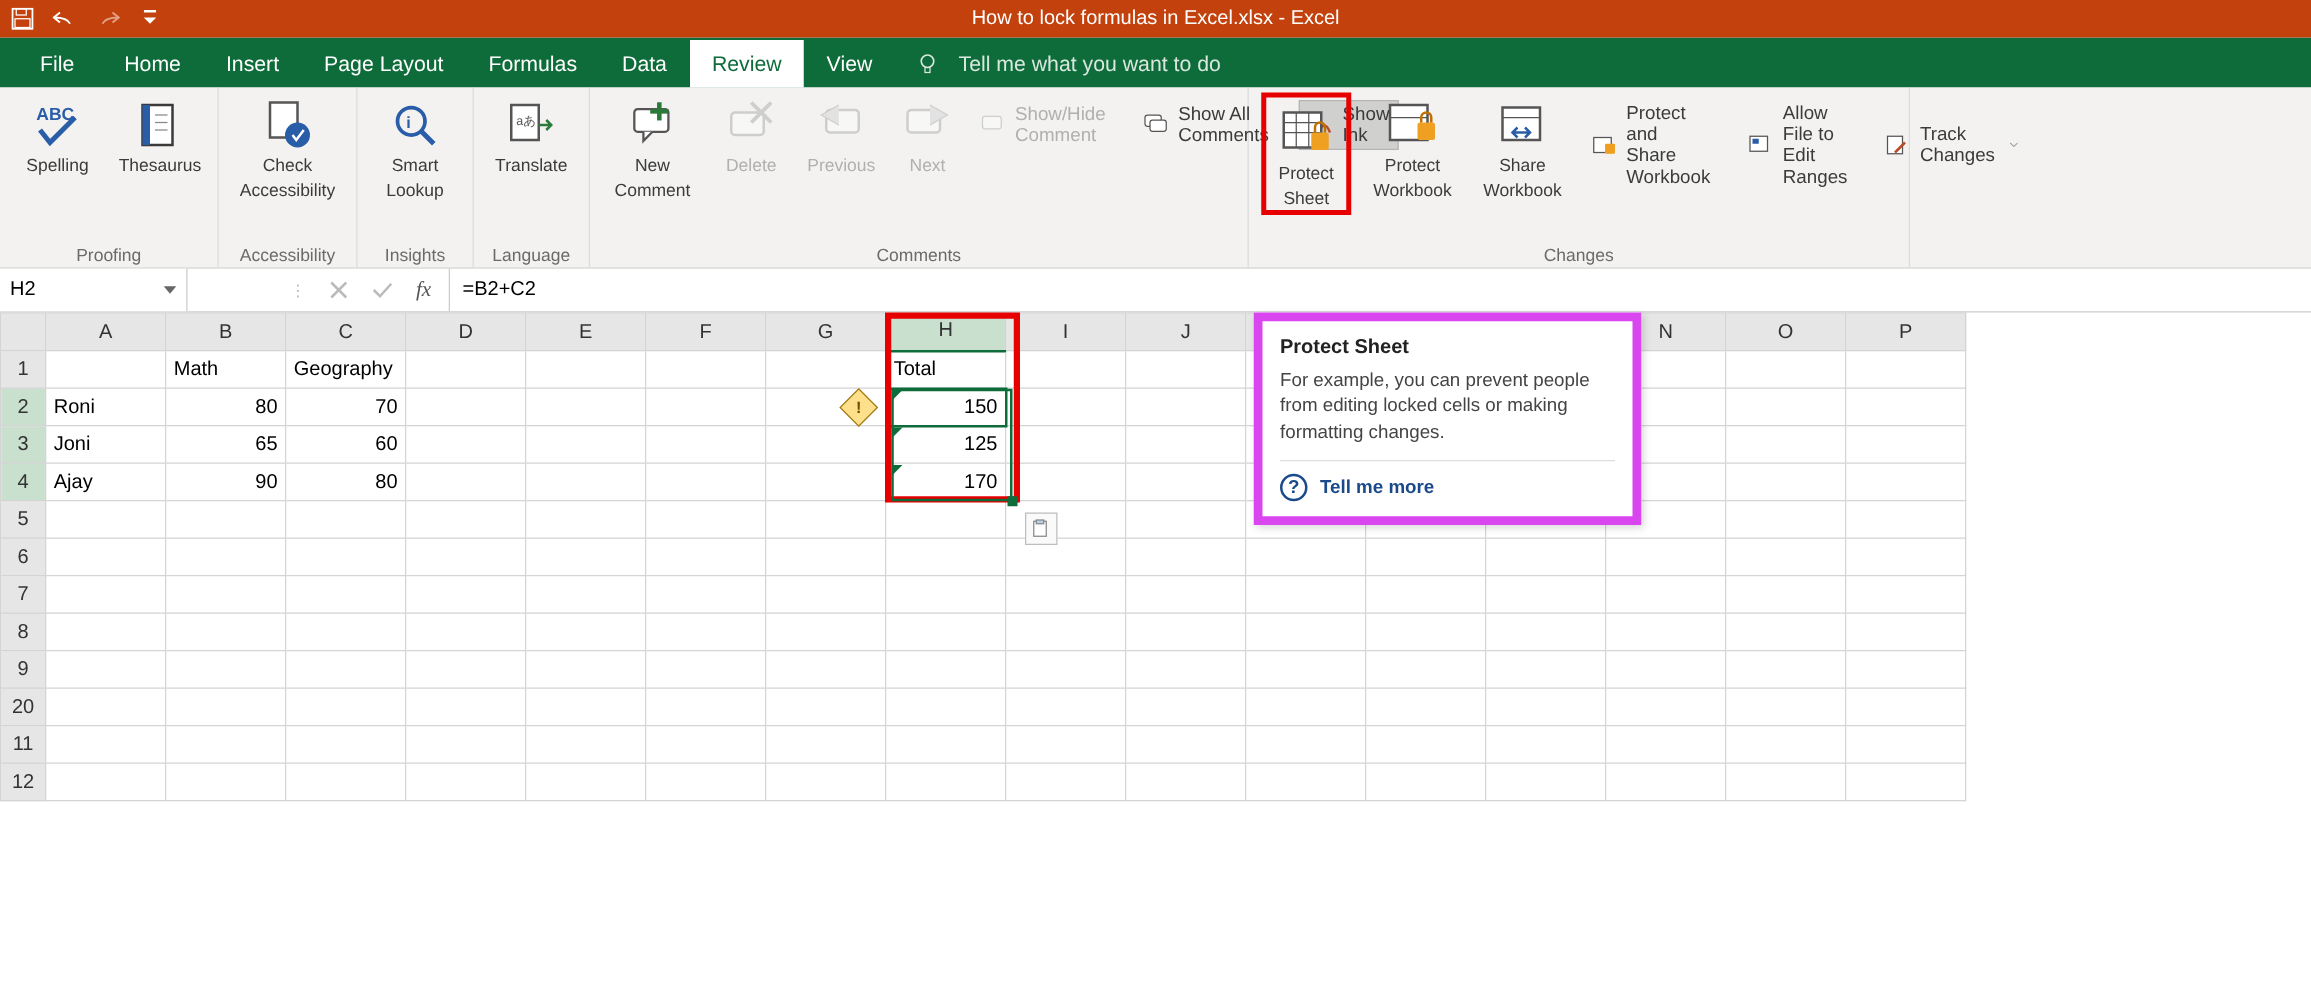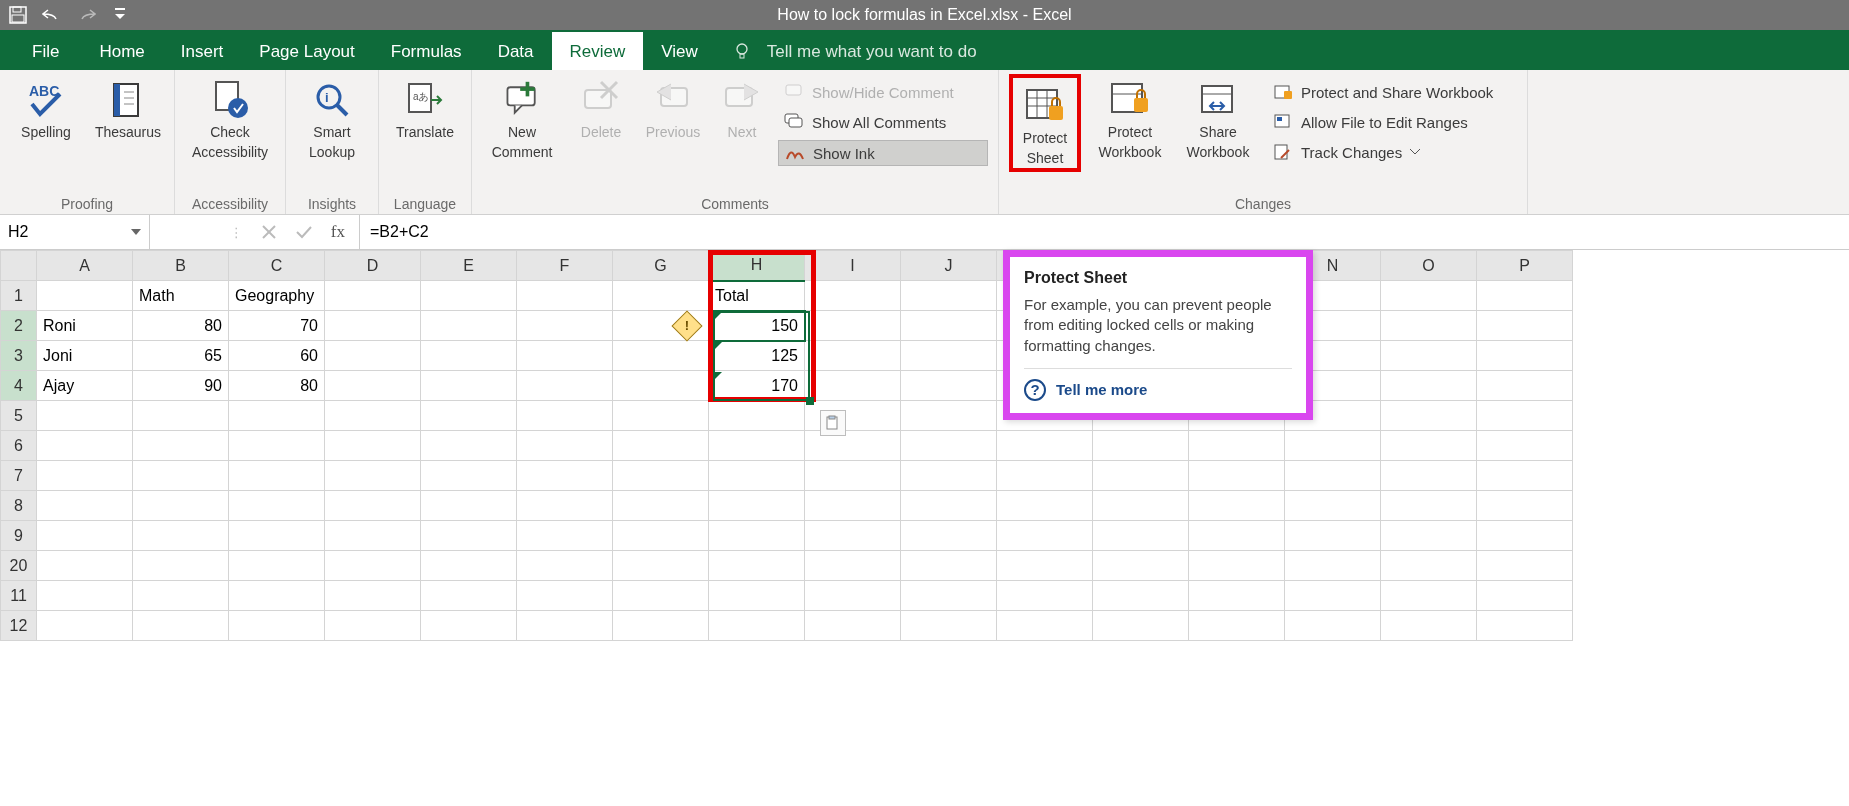--- a/index.html
+++ b/index.html
@@ -1,53 +1,53 @@
 <!DOCTYPE html>
 <html><head>
 <meta charset="utf-8">
 <style>
   * { margin: 0; padding: 0; box-sizing: border-box; font-family: "Segoe UI", Tahoma, sans-serif; }
   body { background: #fff; width: 1849px; height: 806px; overflow: hidden; font-size: 13px; }
 
   
-  .titlebar { background: #737373; height: 30px; display: flex; align-items: center; color: #fff; padding: 0 8px; position: relative; }
+  .titlebar { background: #c2410c; height: 30px; display: flex; align-items: center; color: #fff; padding: 0 8px; position: relative; }
   .titlebar .qat { display: flex; gap: 14px; align-items: center; }
   .titlebar .qat-item { width: 20px; height: 20px; display: flex; align-items: center; justify-content: center; color: #fff; }
   .titlebar .title-text { position: absolute; left: 50%; transform: translateX(-50%); font-size: 16px; font-weight: 400; }
 
   
   .menutabs { background: #0e6b3a; height: 40px; display: flex; align-items: flex-end; color: #fff; padding-left: 10px; }
   .menutabs .tab { padding: 10px 18px 8px 18px; font-size: 17px; cursor: default; }
   .menutabs .tab.active { background: #fff; color: #0e6b3a; }
   .menutabs .file-tab { font-size: 17px; padding: 10px 22px 8px 22px; }
   .menutabs .tell-me { display: flex; align-items: center; gap: 17px; padding: 10px 18px 8px 18px; color: #d9e8df; font-size: 17px; }
 
   
   .ribbon { background: #f3f2f1; height: 145px; border-bottom: 1px solid #d0d0d0; display: flex; }
   .ribbon-group { border-right: 1px solid #dcdcdc; display: flex; flex-direction: column; justify-content: flex-end; padding: 4px 10px 2px 10px; }
   .ribbon-group-label { text-align: center; color: #6a6a6a; font-size: 14px; padding-top: 2px; }
   .ribbon-group-body { flex: 1; display: flex; align-items: flex-start; gap: 10px; }
   .big-btn { display: flex; flex-direction: column; align-items: center; justify-content: flex-end; width: 72px; text-align: left; gap: 4px; padding-top: 6px; color: #3b3b3b; font-size: 14px; line-height: 1.15; }
   .big-btn .icon-box { width: 40px; height: 40px; display: flex; align-items: center; justify-content: center; }
   .big-btn.disabled { color: #b0b0b0; }
-  .col-btns { display: flex; flex-direction: column; gap: 6px; padding-top: 6px; }
+  .col-btns { display: flex; flex-direction: row; gap: 18px; padding-top: 6px; }
   .row-btn { display: flex; align-items: center; gap: 8px; font-size: 15px; color: #3b3b3b; padding: 2px 6px; }
   .row-btn.selected { background: #d0d0ce; border: 1px solid #b5b5b5; }
   .row-btn.disabled { color: #b0b0b0; }
   .icon-sm { width: 20px; height: 20px; flex-shrink: 0; }
 
   .protect-highlight { border: 4px solid #e60000; padding: 2px; }
   .protect-group { position: relative; }
 
   
   .formula-bar { height: 35px; border-bottom: 1px solid #ccc; display: flex; align-items: stretch; background: #fff; }
   .name-box { width: 150px; border-right: 1px solid #ccc; display: flex; align-items: center; padding: 0 8px; font-size: 16px; background: #fff; position: relative; }
   .name-box::after { content: ""; position: absolute; right: 8px; top: 50%; border-left: 5px solid transparent; border-right: 5px solid transparent; border-top: 6px solid #666; transform: translateY(-50%); }
   .fx-controls { width: 210px; border-right: 1px solid #ccc; display: flex; align-items: center; justify-content: flex-end; gap: 18px; padding-right: 14px; color: #999; }
-  .fx-controls .fx { font-family: "Times New Roman", serif; font-size: 17px; color: #555; }
+  .fx-controls .fx { font-style: italic; font-family: "Times New Roman", serif; font-size: 17px; color: #555; }
   .formula-input { flex: 1; display: flex; align-items: center; padding: 0 10px; font-size: 16px; text-align: center; }
 
   
   .grid-wrap { position: relative; }
   table.grid { border-collapse: collapse; table-layout: fixed; }
   table.grid th, table.grid td { border: 1px solid #d4d4d4; height: 30px; font-size: 16px; font-weight: 400; }
   table.grid th.col-head { background: #e6e6e6; text-align: center; color: #333; }
   table.grid th.row-head { background: #e6e6e6; text-align: center; color: #333; width: 36px; }
   table.grid td { padding: 0 6px; background: #fff; }
   table.grid .corner { background: #e6e6e6; width: 36px; }

